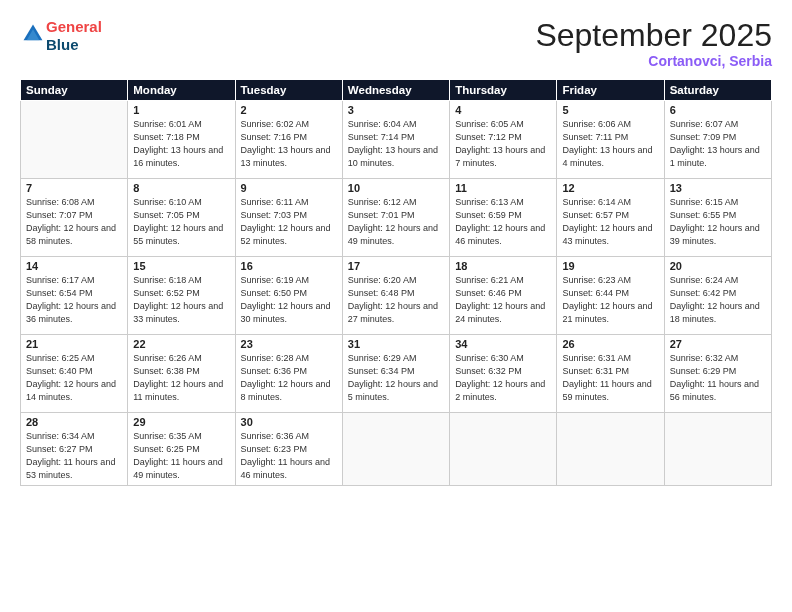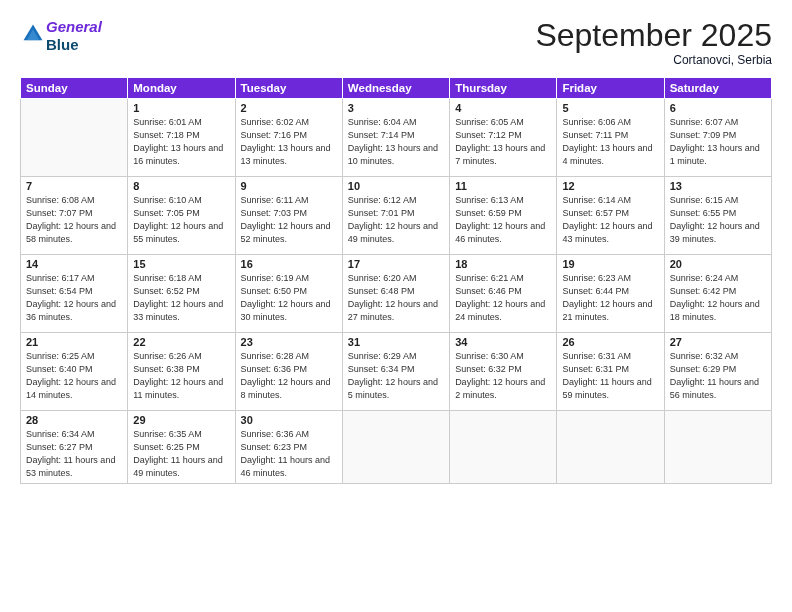--- a/index.html
+++ b/index.html
@@ -25,47 +25,48 @@
     .logo {
       display: flex;
       align-items: center;
       gap: 2px;
     }
     .logo-text {
       font-size: 15px;
       font-weight: bold;
       line-height: 1.2;
     }
-    .logo-general { color: #6d28d9; font-style: italic; }
+    .logo-general { color: #ef4444; }
     .logo-blue { color: #0c4a6e; }
     .logo-icon {
       width: 22px;
       height: 22px;
       margin-left: 2px;
     }
     .title-block {
       text-align: right;
     }
     .month-title {
       font-size: 32px;
       font-weight: normal;
       color: #222;
       line-height: 1.1;
     }
     .location {
-      font-size: 12px;
-      color: #0f172a;
+      font-size: 14px;
+      color: #8b5cf6;
+      font-weight: bold;
     }
     .calendar {
       width: 100%;
       border-collapse: collapse;
       table-layout: fixed;
     }
     .calendar th {
-      background: #6d28d9;
+      background: #0f172a;
       color: #fff;
       font-size: 11.5px;
       font-weight: bold;
       padding: 4px 5px;
       text-align: left;
       border: 1px solid #fff;
     }
     .calendar td {
       border: 1px solid #ccc;
       vertical-align: top;

